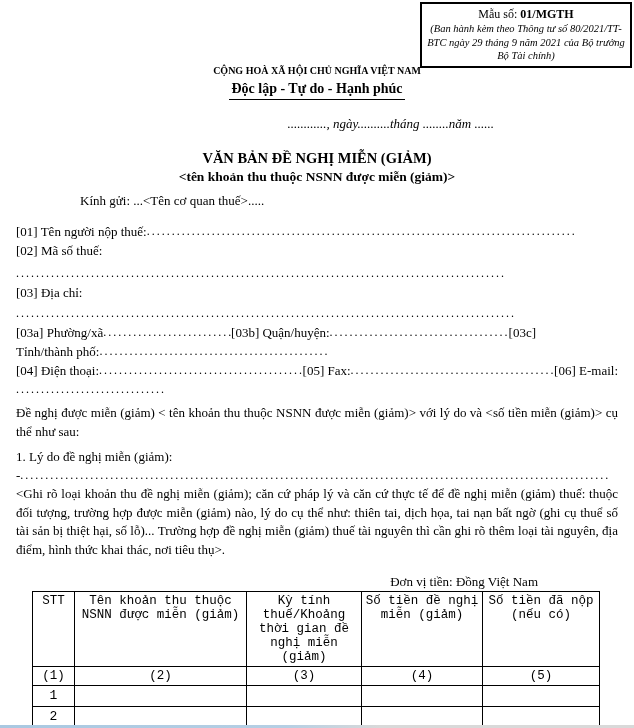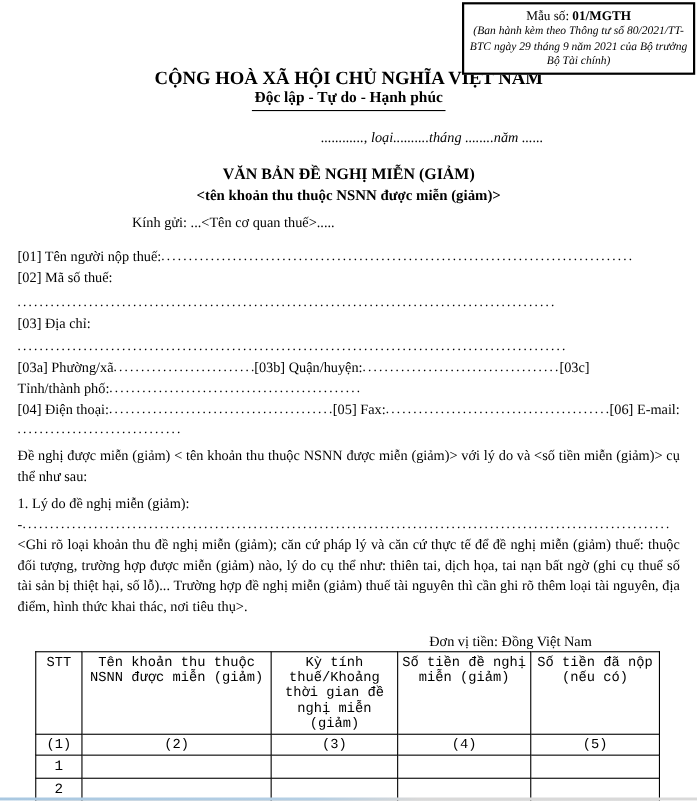--- a/index.html
+++ b/index.html
@@ -21,33 +21,33 @@
     border:2px solid #000;
     text-align:center;
     padding:2px 4px 3px 4px;
     box-sizing:border-box;
     background:#fff;
   }
   .form-box .mau-line{font-size:12px;line-height:16px;}
   .form-box .mau-code{font-weight:bold;}
   .form-box .issuance{font-style:italic;font-size:10.5px;line-height:13.5px;}
   
-  .national{text-align:center;font-weight:bold;font-size:17px;line-height:17px;}
+  .national{text-align:center;font-weight:bold;font-size:10px;line-height:17px;}
   .motto-wrap{text-align:center;margin-top:1px;line-height:18px;}
   .motto{
     display:inline-block;font-weight:bold;font-size:14px;
     border-bottom:1.5px solid #000;padding:0 2px 1px 2px;
   }
   .date-line{
     text-align:right;padding-right:124px;margin-top:14px;
     font-style:italic;line-height:19px;
   }
   .title-main{text-align:center;font-weight:bold;font-size:14.5px;line-height:19px;margin-top:16px;}
   .title-sub{text-align:center;font-weight:bold;font-size:13.5px;line-height:18px;}
-  .kinh-gui{margin-left:104px;margin-top:6px;line-height:18px;}
+  .kinh-gui{margin-left:64px;margin-top:6px;line-height:18px;}
   .fields{margin-top:12px;}
   p{margin:0;}
   .dotrow{display:flex;overflow:hidden;white-space:nowrap;}
   .lbl{flex:0 0 auto;}
   .fill{
     flex:1 1 0;overflow:hidden;white-space:nowrap;
     letter-spacing:2px;font-size:12px;
   }
   .fill2{flex:1.4 1 0;}
   .dotspan{
@@ -97,21 +97,21 @@
   <div class="form-box">
     <div class="mau-line"><span>Mẫu số: </span><span class="mau-code">01/MGTH</span></div>
     <div class="issuance">(Ban hành kèm theo Thông tư số 80/2021/TT-BTC ngày 29 tháng 9 năm 2021 của Bộ trưởng Bộ Tài chính)</div>
   </div>
 
   <div class="national">CỘNG HOÀ XÃ HỘI CHỦ NGHĨA VIỆT NAM</div>
   <div class="motto-wrap">
     <span class="motto">Độc lập - Tự do - Hạnh phúc</span>
   </div>
 
-  <div class="date-line">............, loại..........tháng ........năm ......</div>
+  <div class="date-line">............, ngày..........tháng ........năm ......</div>
 
   <div class="title-main">VĂN BẢN ĐỀ NGHỊ MIỄN (GIẢM)</div>
   <div class="title-sub">&lt;tên khoản thu thuộc NSNN được miễn (giảm)&gt;</div>
   <div class="kinh-gui">Kính gửi: ...&lt;Tên cơ quan thuế&gt;.....</div>
 
   <div class="fields">
     <p class="dotrow mr-f01">
       <span class="lbl">[01] Tên người nộp thuế: </span>
         <span class="fill">...........................................................................................................................................................................................................................................................................</span>
     </p>

